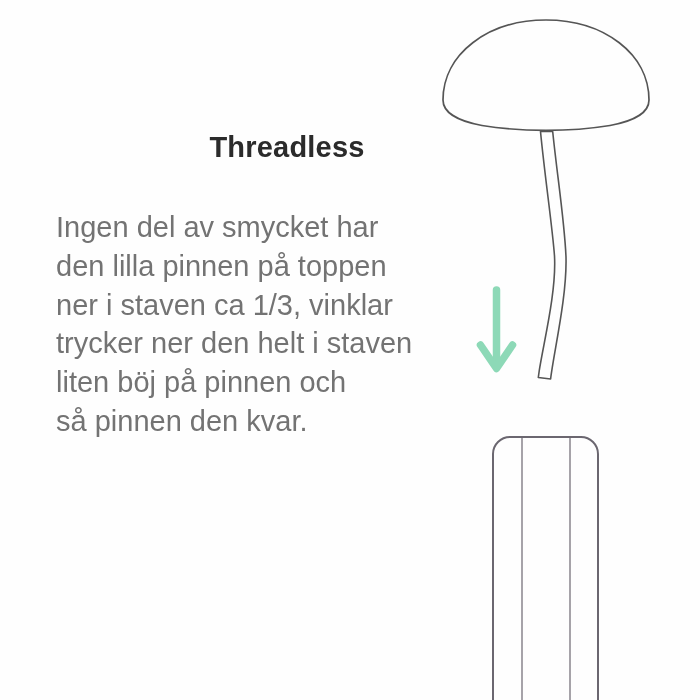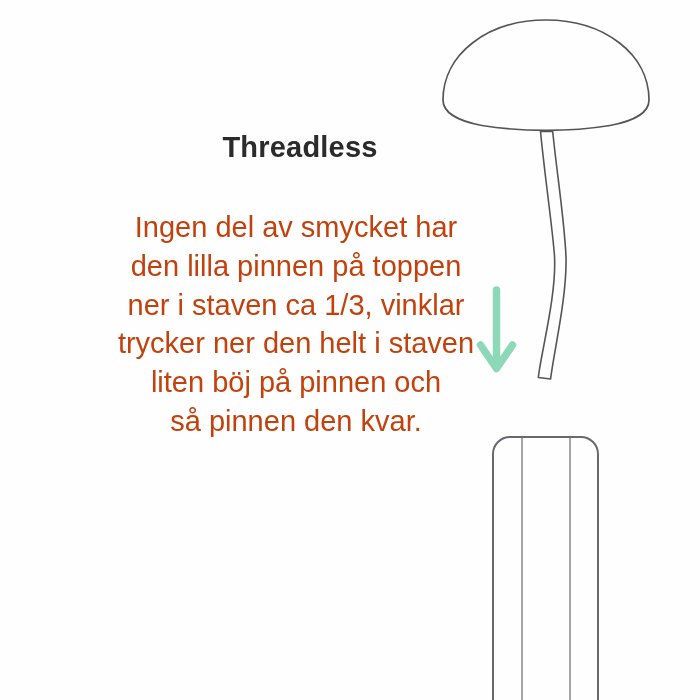--- a/index.html
+++ b/index.html
@@ -6,39 +6,39 @@
   .canvas {
     position: relative;
     width: 700px;
     height: 700px;
     background: #fefefe;
     overflow: hidden;
     font-family: "Liberation Sans", sans-serif;
   }
   .title {
     position: absolute;
-    left: 60px;
+    left: 47px;
     top: 130px;
     width: 480px;
     text-align: center;
     font-size: 29px;
     font-weight: bold;
     line-height: 1.2;
     color: #2b2b2b;
     letter-spacing: 0.2px;
   }
   .body-text {
     position: absolute;
     left: 56px;
     top: 208px;
     width: 480px;
-    text-align: center;
+    text-align: left;
     font-size: 29px;
     line-height: 38.8px;
-    color: #c2410c;
+    color: #737373;
   }
   .illustration {
     position: absolute;
     left: 0;
     top: 0;
     width: 700px;
     height: 700px;
   }
 </style>
 </head>

